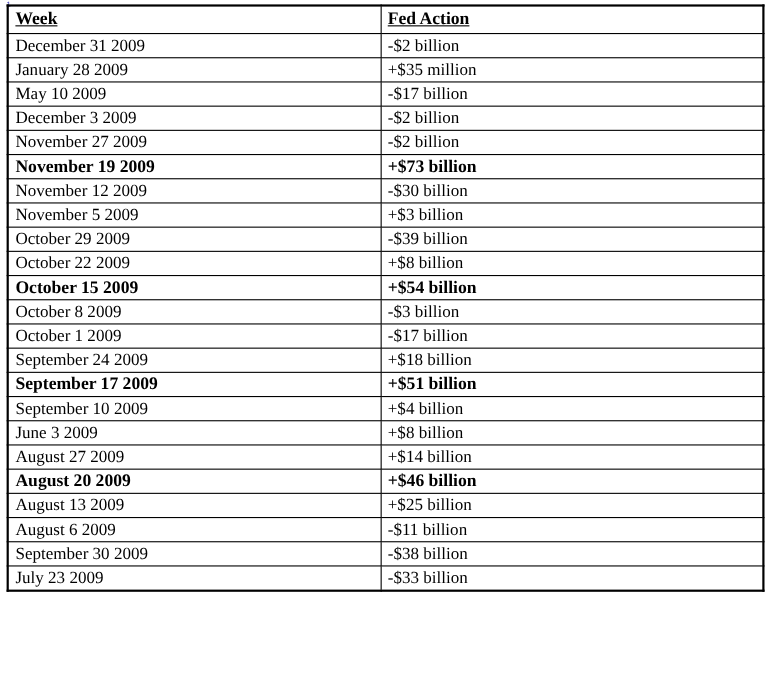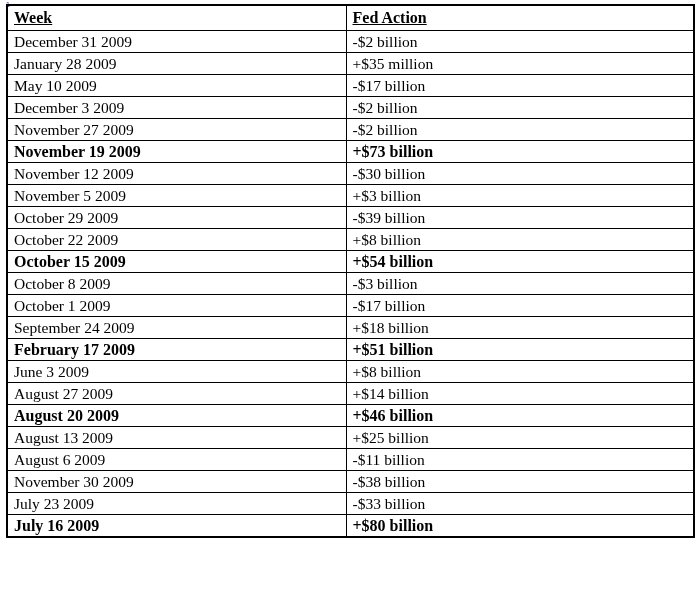--- a/index.html
+++ b/index.html
@@ -138,22 +138,26 @@
         </tr>
         <tr>
           <td>October 1 2009</td>
           <td>-$17 billion</td>
         </tr>
         <tr>
           <td>September 24 2009</td>
           <td>+$18 billion</td>
         </tr>
         <tr class="bold">
-          <td>February 17 2009</td>
+          <td>September 17 2009</td>
           <td>+$51 billion</td>
+        </tr>
+        <tr>
+          <td>September 10 2009</td>
+          <td>+$4 billion</td>
         </tr>
         <tr>
           <td>June 3 2009</td>
           <td>+$8 billion</td>
         </tr>
         <tr>
           <td>August 27 2009</td>
           <td>+$14 billion</td>
         </tr>
         <tr class="bold">
@@ -162,27 +166,23 @@
         </tr>
         <tr>
           <td>August 13 2009</td>
           <td>+$25 billion</td>
         </tr>
         <tr>
           <td>August 6 2009</td>
           <td>-$11 billion</td>
         </tr>
         <tr>
-          <td>November 30 2009</td>
+          <td>September 30 2009</td>
           <td>-$38 billion</td>
         </tr>
         <tr>
           <td>July 23 2009</td>
           <td>-$33 billion</td>
-        </tr>
-        <tr class="bold">
-          <td>July 16 2009</td>
-          <td>+$80 billion</td>
         </tr>
       </tbody>
   </table>
 
 </div>
 
 </body></html>

